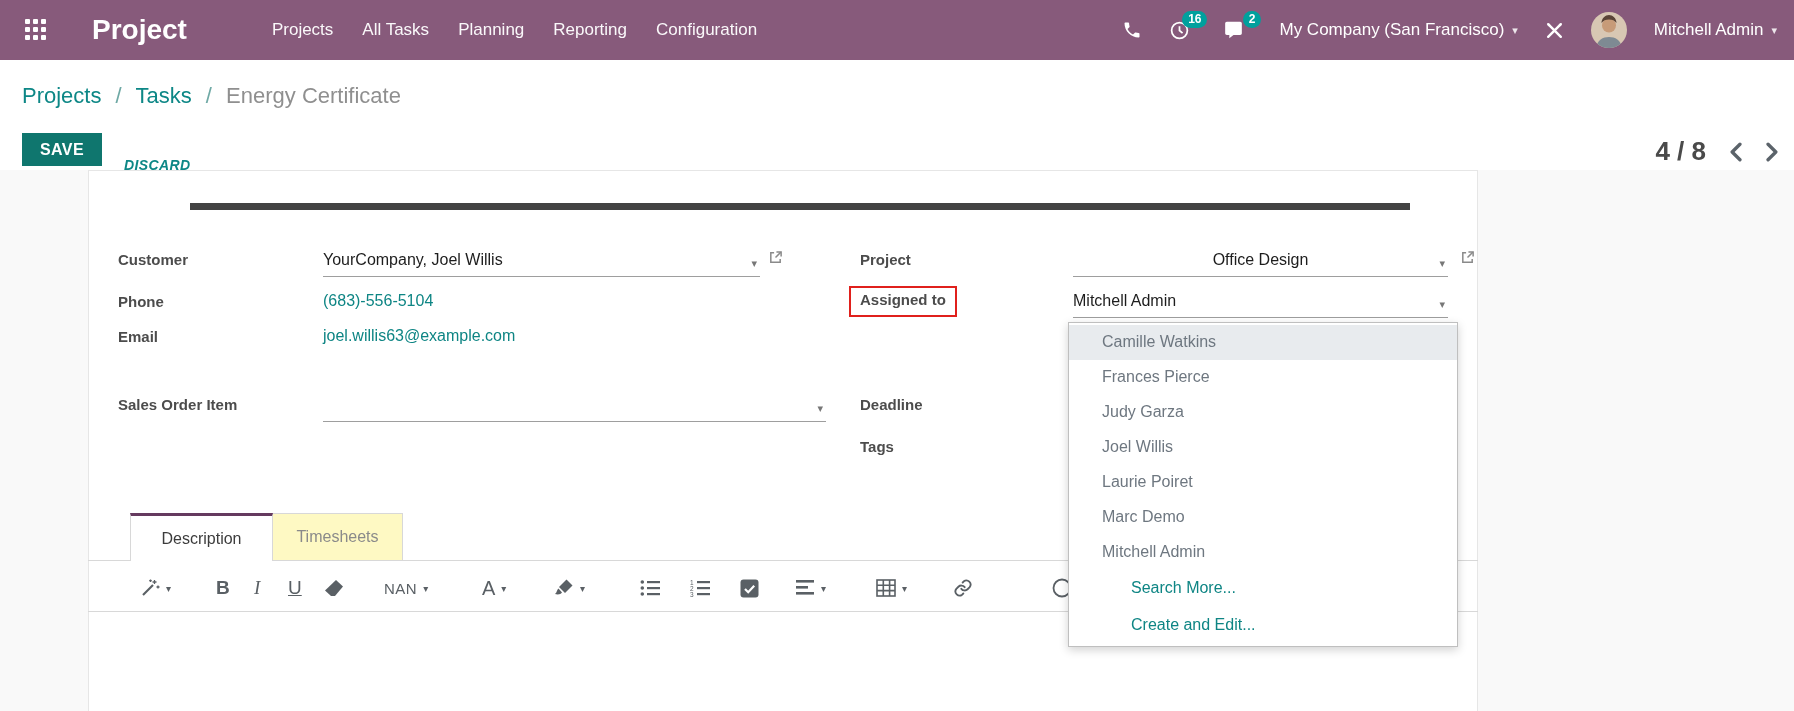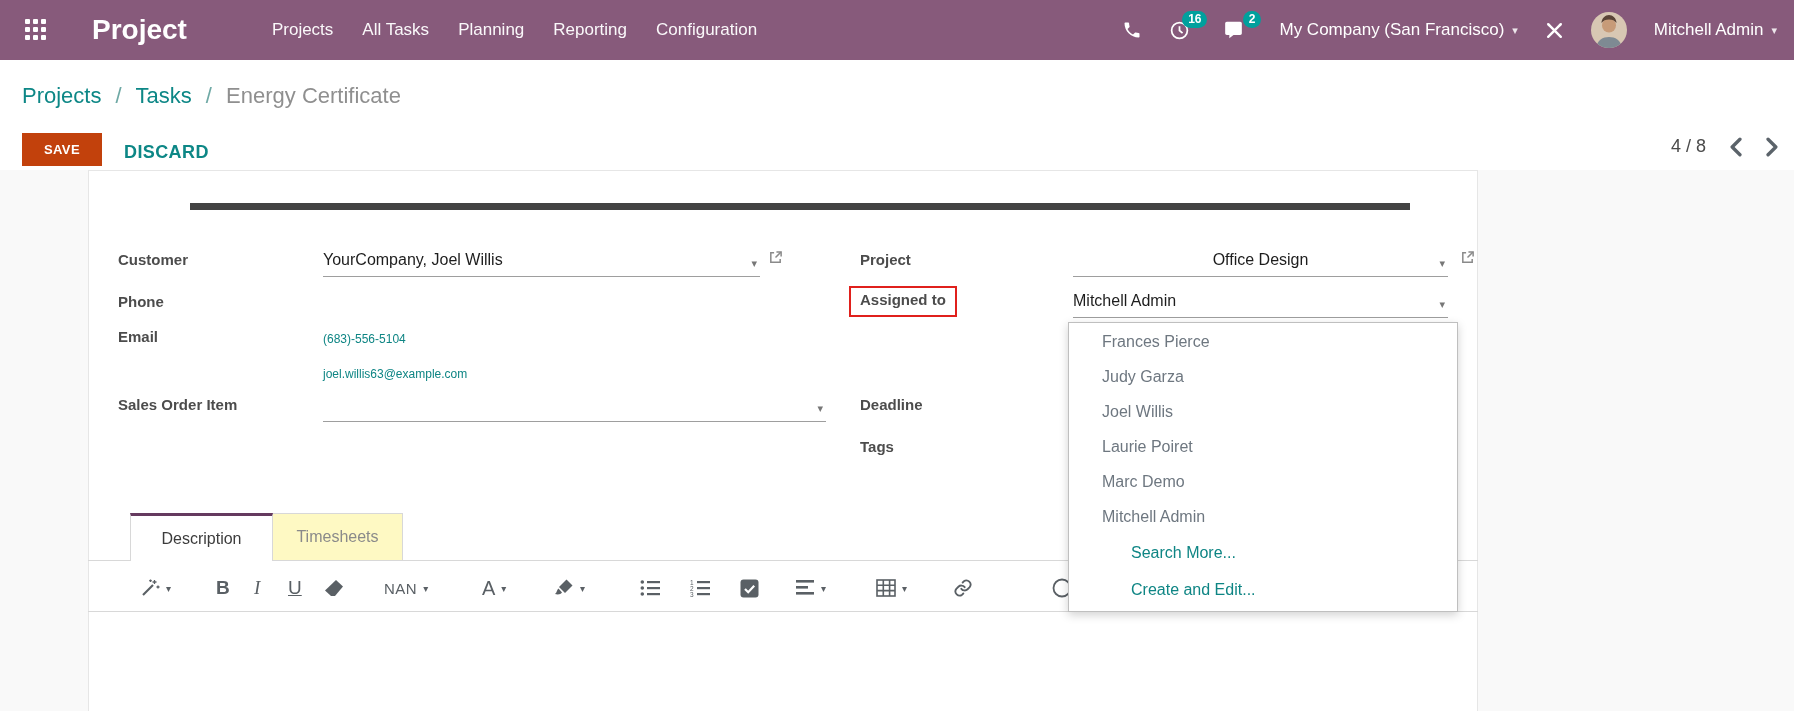--- a/index.html
+++ b/index.html
@@ -22,40 +22,40 @@
          font-weight:bold;border-radius:10px;padding:2px 6px;line-height:13px;}
   .nav-text{color:#fff;font-size:17px;display:flex;align-items:center;cursor:pointer;}
   .wcaret{font-size:11px;margin-left:8px;color:rgba(255,255,255,.85);}
   .avatar{width:36px;height:36px;border-radius:50%;overflow:hidden;flex:0 0 auto;}
 
   
   .breadcrumb{position:absolute;left:22px;top:83px;font-size:22px;}
   .bc-link{color:#0d8786;cursor:pointer;}
   .bc-sep{color:#6fa9a5;padding:0 8px;}
   .bc-current{color:#8f8f8f;}
-  .save-btn{position:absolute;left:22px;top:133px;width:80px;height:33px;background:#c2410c;
-            color:#fff;font-size:13px;font-weight:bold;border:none;display:flex;align-items:center;
+  .save-btn{position:absolute;left:22px;top:133px;width:80px;height:33px;background:#0f766e;
+            color:#fff;font-size:16px;font-weight:bold;border:none;display:flex;align-items:center;
             justify-content:center;letter-spacing:.4px;cursor:pointer;}
-  .discard-btn{position:absolute;left:118px;top:141px;color:#0d8786;font-size:18px;font-weight:bold;
-            letter-spacing:.4px;cursor:pointer;background:none;border:none;}
+  .discard-btn{position:absolute;left:118px;top:156px;color:#0d8786;font-size:14px;font-weight:bold;
+            letter-spacing:.4px;cursor:pointer;background:none;border:none;font-style:italic;}
   .pager{position:absolute;right:14px;top:136px;display:flex;align-items:center;gap:22px;}
-  .pager-value{font-size:18px;color:#4a4a4a;}
+  .pager-value{font-size:26px;color:#4a4a4a;font-weight:bold;}
   .pager-btn{cursor:pointer;display:flex;align-items:center;}
 
   
   .workspace{position:absolute;left:0;top:170px;width:1794px;height:541px;background:#f9f9f9;}
   .sheet{position:absolute;left:88px;top:170px;width:1390px;height:541px;background:#fff;
          border:1px solid #e6e6e6;border-bottom:none;box-sizing:border-box;}
   .title-line{position:absolute;left:190px;top:203px;width:1220px;height:7px;background:#434343;}
 
   .flabel{position:absolute;font-size:15px;font-weight:bold;color:#4c4c4c;}
   .fval-box{position:absolute;height:30px;border-bottom:1px solid #9e9e9e;box-sizing:border-box;}
   .fval-text{font-size:16px;color:#1d1d1d;padding-top:4px;white-space:nowrap;overflow:hidden;}
   .fcaret{position:absolute;right:3px;top:10px;font-size:11px;color:#777;cursor:pointer;}
-  .flink{position:absolute;font-size:12px;color:#0e8584;cursor:pointer;margin-top:40px;}
+  .flink{position:absolute;font-size:16px;color:#0e8584;cursor:pointer;}
   .extlink{position:absolute;cursor:pointer;line-height:0;}
   .redbox{position:absolute;left:849px;top:286px;border:2px solid #e0201c;padding:3px 9px 6px 9px;}
   .redbox .flabel-in{font-size:15px;font-weight:bold;color:#4c4c4c;}
 
   
   .assignee-dd{position:absolute;left:1068px;top:322px;width:390px;background:#fff;
                border:1px solid #bfbfbf;box-shadow:0 3px 9px rgba(0,0,0,.18);z-index:10;
                padding:2px 0;box-sizing:border-box;}
   .dd-item{font-size:16px;color:#6e7780;padding:8px 10px 9px 33px;cursor:pointer;}
   .dd-item.active{background:#e8ebee;}
@@ -310,20 +310,21 @@
       </svg>
   </div>
   <div class="tbtn" style="left:1052px;">
     <svg width="20" height="20" viewBox="0 0 20 20">
         <circle cx="10" cy="10" r="8.5" fill="none" stroke="#5a6065" stroke-width="1.8"></circle>
       </svg>
   </div>
   <div class="toolbar-line"></div>
 
   <div class="assignee-dd">
+    <div class="dd-item active">Camille Watkins</div>
     <div class="dd-item">Frances Pierce</div>
     <div class="dd-item">Judy Garza</div>
     <div class="dd-item">Joel Willis</div>
     <div class="dd-item">Laurie Poiret</div>
     <div class="dd-item">Marc Demo</div>
     <div class="dd-item">Mitchell Admin</div>
     <div class="dd-action">Search More...</div>
     <div class="dd-action">Create and Edit...</div>
   </div>
 

